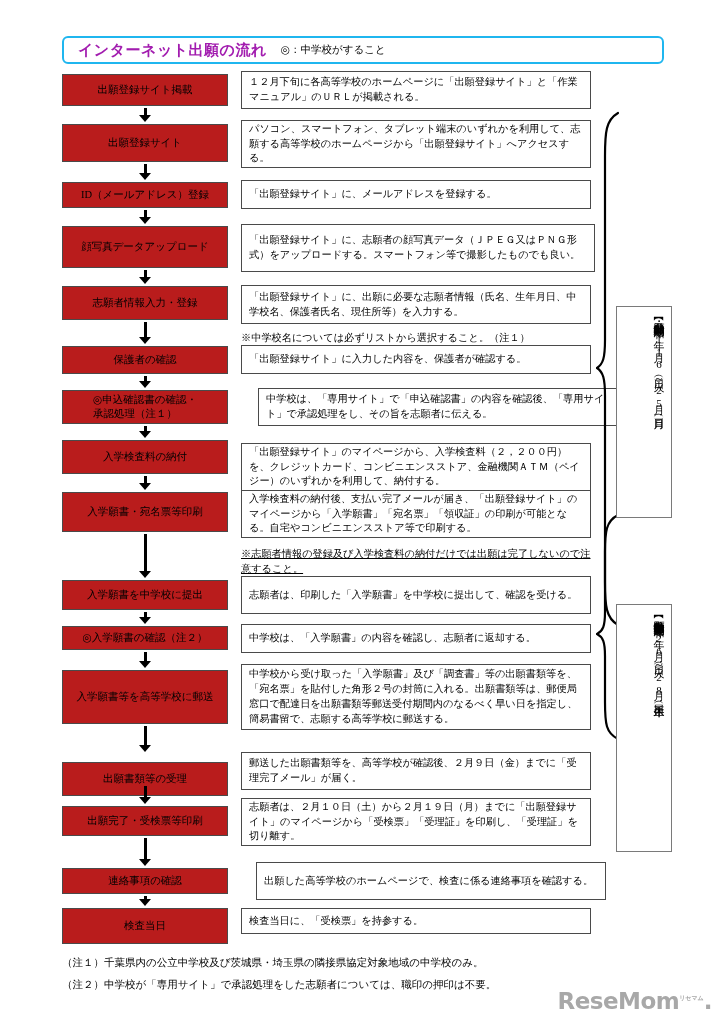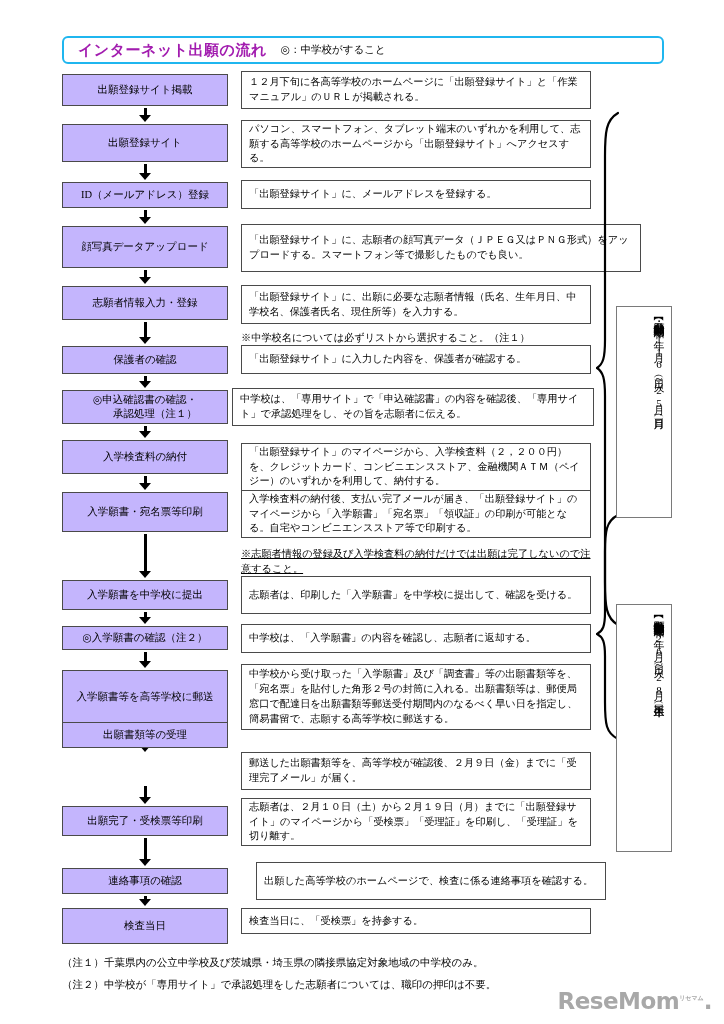--- a/index.html
+++ b/index.html
@@ -47,25 +47,25 @@
     margin-left: 14px;
     color: #000;
     white-space: nowrap;
   }
 
   
   .step-box {
     position: absolute;
     box-sizing: border-box;
     border: 1px solid #4a4a4a;
-    background: #c4b5fd;
+    background: #b91c1c;
     display: flex;
     align-items: center;
     justify-content: center;
-    text-align: right;
+    text-align: left;
     font-size: 10.5px;
     line-height: 1.35;
     padding: 2px 4px;
   }
   .desc-box {
     position: absolute;
     box-sizing: border-box;
     border: 1px solid #4a4a4a;
     background: #ffffff;
     display: flex;
@@ -196,21 +196,21 @@
       <div class="desc-box" style="left: 241px; top: 180px; width: 350px; height: 29px;">
         <span>「出願登録サイト」に、メールアドレスを登録する。</span>
       </div>
       <div class="step-box" style="left: 62px; top: 226px; width: 166px; height: 42px;">
         <span style="white-space: pre-line;">顔写真データアップロード</span>
       </div>
       <div class="arrow" style="left: 138.5px; top: 270px; height: 14px;">
         <div class="shaft"></div>
         <div class="head"></div>
       </div>
-      <div class="desc-box" style="left: 241px; top: 224px; width: 400px; height: 48px;">
+      <div class="desc-box" style="left: 241px; top: 224px; width: 354px; height: 48px;">
         <span>「出願登録サイト」に、志願者の顔写真データ（ＪＰＥＧ又はＰＮＧ形式）をアップロードする。スマートフォン等で撮影したものでも良い。</span>
       </div>
       <div class="step-box" style="left: 62px; top: 286px; width: 166px; height: 34px;">
         <span style="white-space: pre-line;">志願者情報入力・登録</span>
       </div>
       <div class="arrow" style="left: 138.5px; top: 322px; height: 22px;">
         <div class="shaft"></div>
         <div class="head"></div>
       </div>
       <div class="desc-box" style="left: 241px; top: 285px; width: 350px; height: 39px;">
@@ -227,21 +227,21 @@
         <span>「出願登録サイト」に入力した内容を、保護者が確認する。</span>
       </div>
       <div class="step-box" style="left: 62px; top: 390px; width: 166px; height: 34px;">
         <span style="white-space: pre-line;">◎申込確認書の確認・
 承認処理（注１）</span>
       </div>
       <div class="arrow" style="left: 138.5px; top: 426px; height: 12px;">
         <div class="shaft"></div>
         <div class="head"></div>
       </div>
-      <div class="desc-box" style="left: 232px; top: 388px; width: 362px; height: 38px;">
+      <div class="desc-box" style="left: 258px; top: 388px; width: 362px; height: 38px;">
         <span>中学校は、「専用サイト」で「申込確認書」の内容を確認後、「専用サイト」で承認処理をし、その旨を志願者に伝える。</span>
       </div>
       <div class="step-box" style="left: 62px; top: 440px; width: 166px; height: 34px;">
         <span style="white-space: pre-line;">入学検査料の納付</span>
       </div>
       <div class="arrow" style="left: 138.5px; top: 476px; height: 14px;">
         <div class="shaft"></div>
         <div class="head"></div>
       </div>
       <div class="desc-box" style="left: 241px; top: 435px; width: 350px; height: 48px; margin-top: 8px;">
@@ -280,21 +280,21 @@
       <div class="step-box" style="left: 62px; top: 670px; width: 166px; height: 54px;">
         <span style="white-space: pre-line;">入学願書等を高等学校に郵送</span>
       </div>
       <div class="arrow" style="left: 138.5px; top: 726px; height: 26px;">
         <div class="shaft"></div>
         <div class="head"></div>
       </div>
       <div class="desc-box" style="left: 241px; top: 664px; width: 350px; height: 66px;">
         <span>中学校から受け取った「入学願書」及び「調査書」等の出願書類等を、「宛名票」を貼付した角形２号の封筒に入れる。出願書類等は、郵便局窓口で配達日を出願書類等郵送受付期間内のなるべく早い日を指定し、簡易書留で、志願する高等学校に郵送する。</span>
       </div>
-      <div class="step-box" style="left: 62px; top: 722px; width: 166px; height: 26px;">
+      <div class="step-box" style="left: 62px; top: 762px; width: 166px; height: 34px;">
         <span style="white-space: pre-line;">出願書類等の受理</span>
       </div>
       <div class="arrow" style="left: 138.5px; top: 786px; height: 18px;">
         <div class="shaft"></div>
         <div class="head"></div>
       </div>
       <div class="desc-box" style="left: 241px; top: 752px; width: 350px; height: 38px;">
         <span>郵送した出願書類等を、高等学校が確認後、２月９日（金）までに「受理完了メール」が届く。</span>
       </div>
       <div class="step-box" style="left: 62px; top: 806px; width: 166px; height: 30px;">

